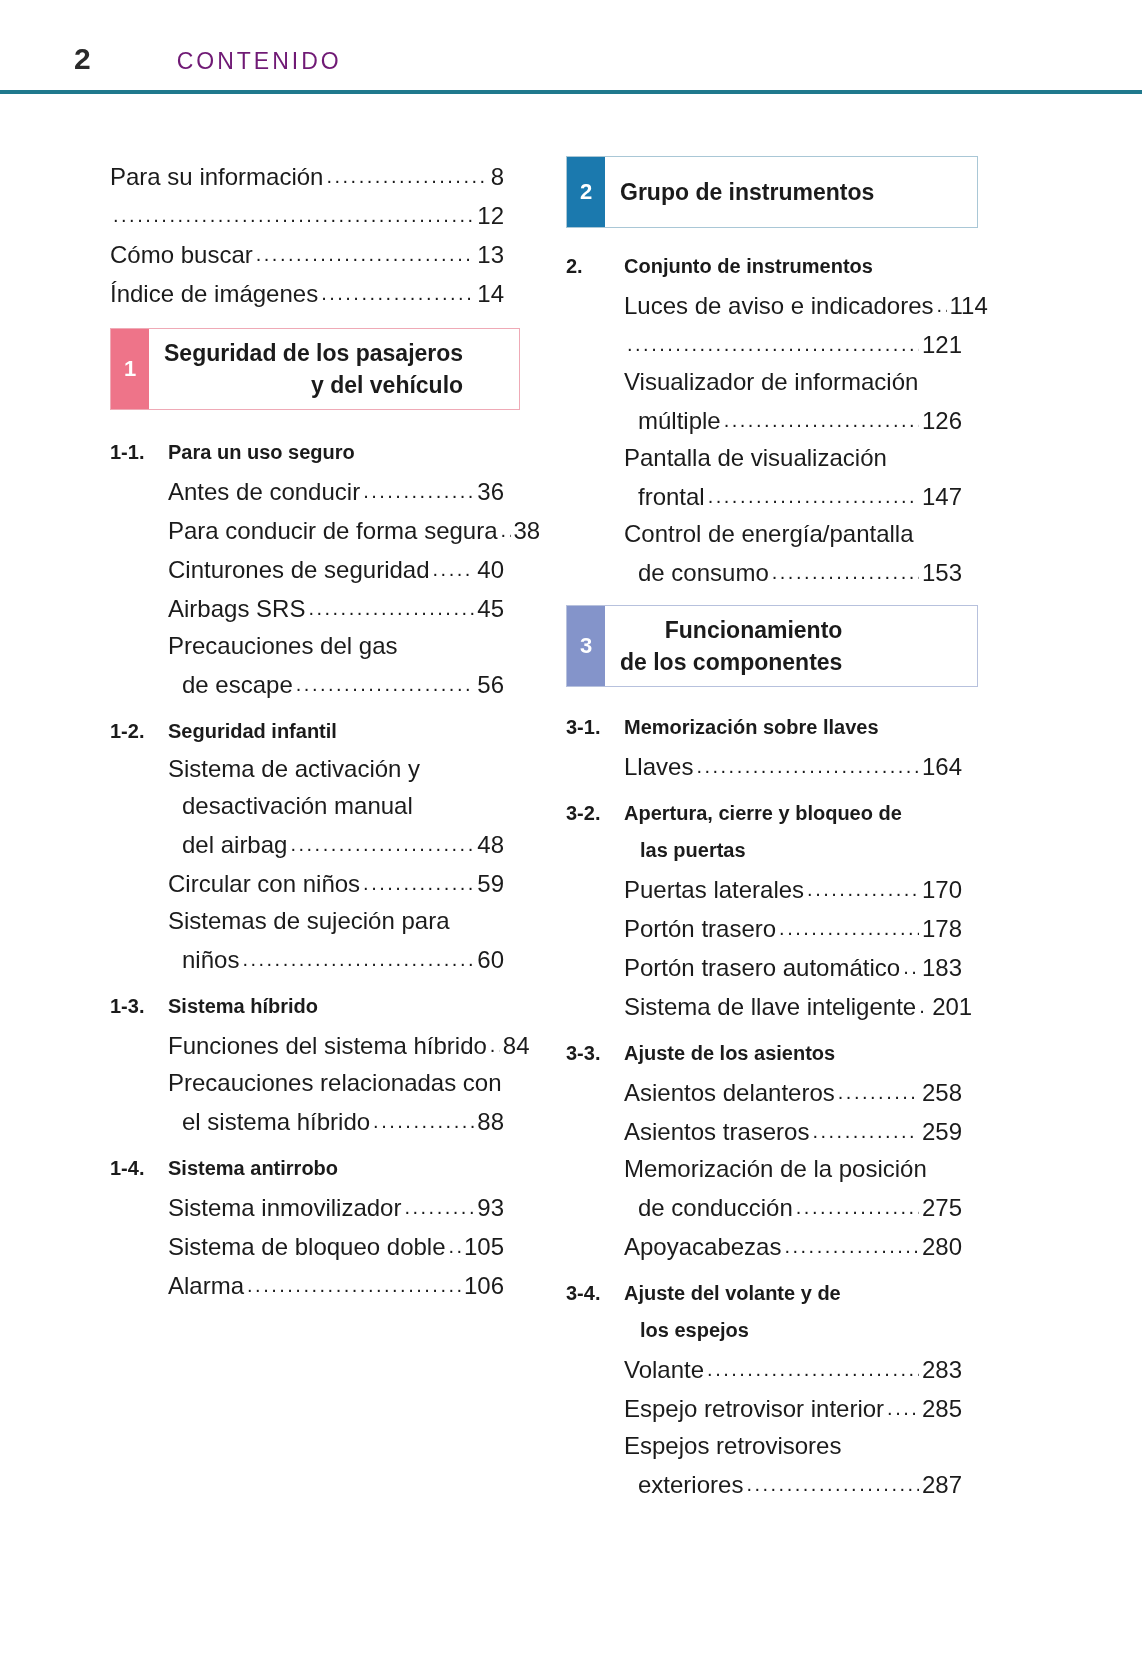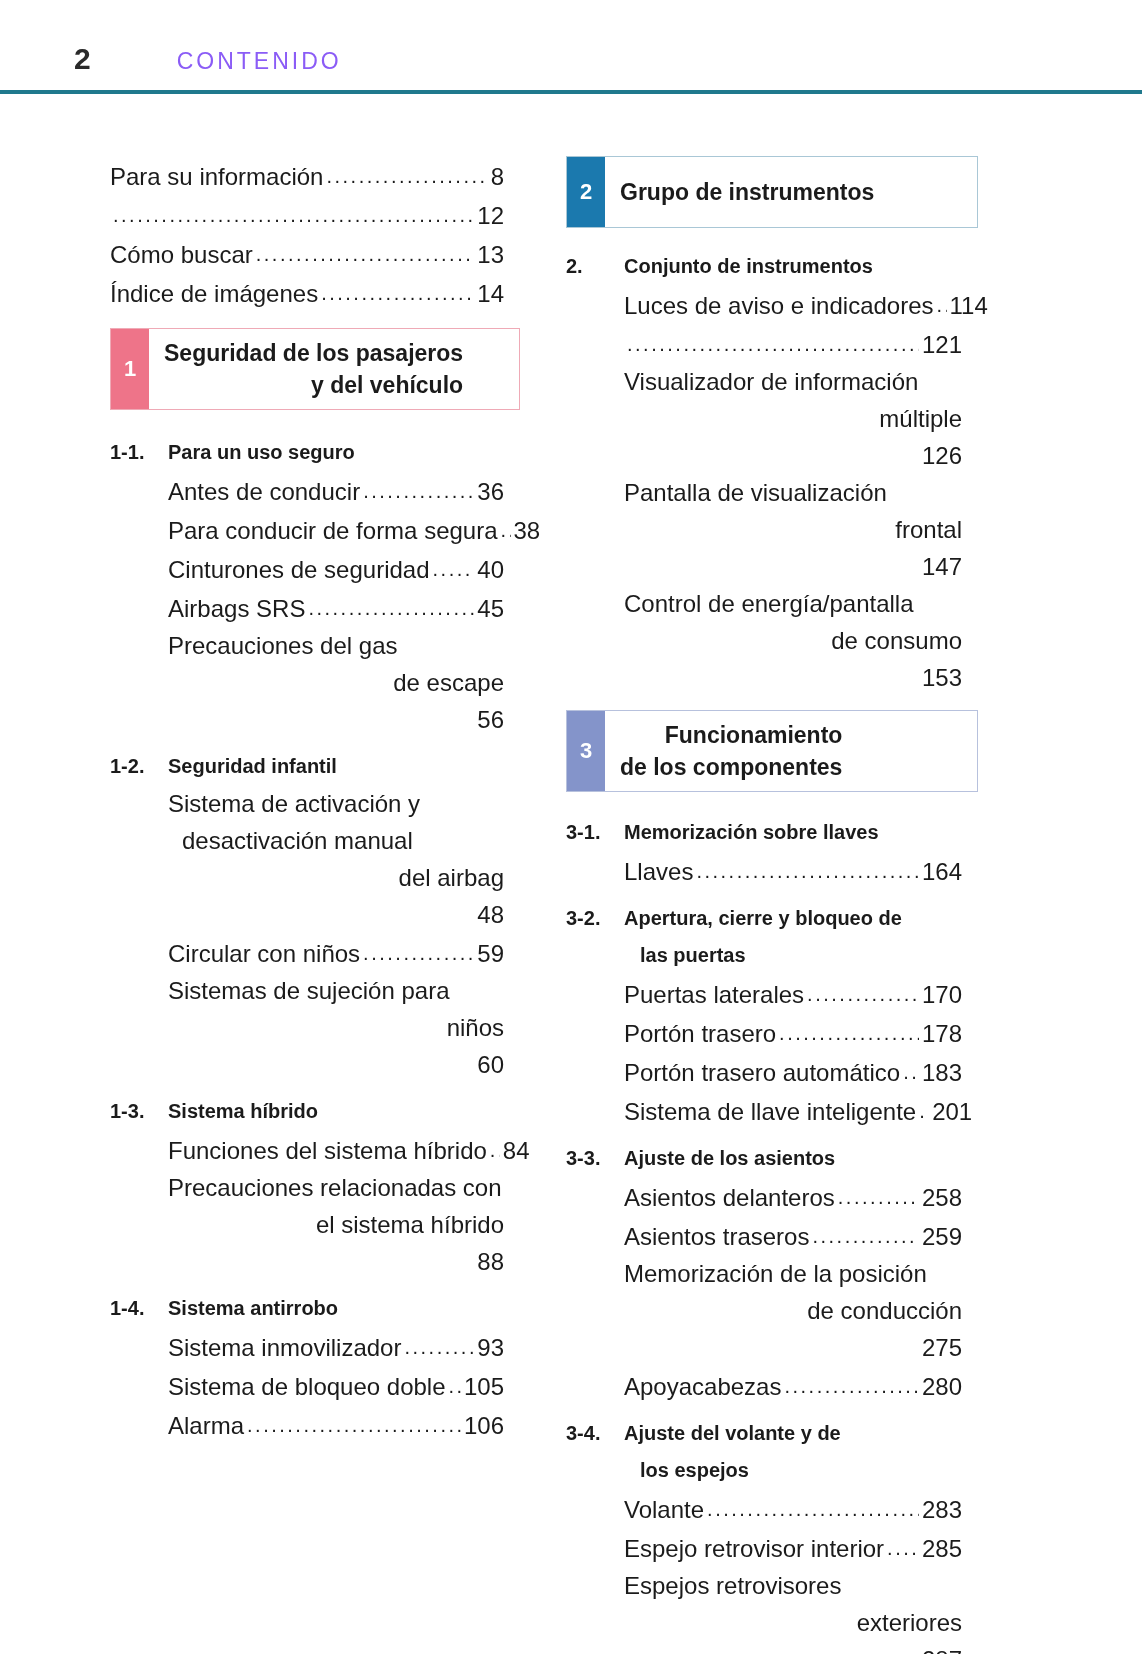--- a/index.html
+++ b/index.html
@@ -3,38 +3,38 @@
 <meta charset="utf-8">
 <style>
   * { margin:0; padding:0; box-sizing:border-box; }
   html, body { background:#ffffff; }
   body {
     width:1142px; height:1654px; position:relative; overflow:hidden;
     font-family:"Liberation Sans", sans-serif; color:#1b1b1b;
   }
   .page-header { display:flex; align-items:baseline; padding:42px 72px 0 74px; }
   .page-num { font-size:30px; font-weight:bold; color:#2a2a2a; }
-  .page-title { font-size:23px; letter-spacing:3px; color:#8b5cf6; margin-left:86px; }
+  .page-title { font-size:23px; letter-spacing:3px; color:#701a75; margin-left:86px; }
   .rule { height:4px; background:#20798d; margin-top:14px; }
 
   .columns { display:flex; padding:62px 0 0 110px; }
   .col-left { width:410px; margin-right:46px; flex:none; }
   .col-right { width:412px; flex:none; }
 
   .row { display:flex; align-items:flex-end; font-size:24px; line-height:37px; padding-right:16px; }
   .lbl { white-space:nowrap; }
   .dots { flex:1 1 0; overflow:hidden; white-space:nowrap; margin:0 3px; min-width:10px; }
   .dots::after {
     content:"........................................................................................";
     letter-spacing:2.5px; font-size:20px; color:#1b1b1b;
   }
   .pg { white-space:nowrap; }
   .pre { font-size:24px; line-height:37px; padding-left:14px; }
   .pre.p0 { padding-left:0; }
-  .row.cont { padding-left:14px;flex-direction:column; }
+  .row.cont { padding-left:14px; }
 
   .fm { margin-bottom:14px; }
 
   .section { margin-bottom:4px; }
   .sec-head { display:flex; font-weight:bold; font-size:20px; line-height:37px; margin-top:10px; }
   .sn { width:58px; flex:none; }
   .st { display:flex; flex-direction:column; }
   .stl.l2 { padding-left:16px; }
   .entries { margin-left:58px; }
 

